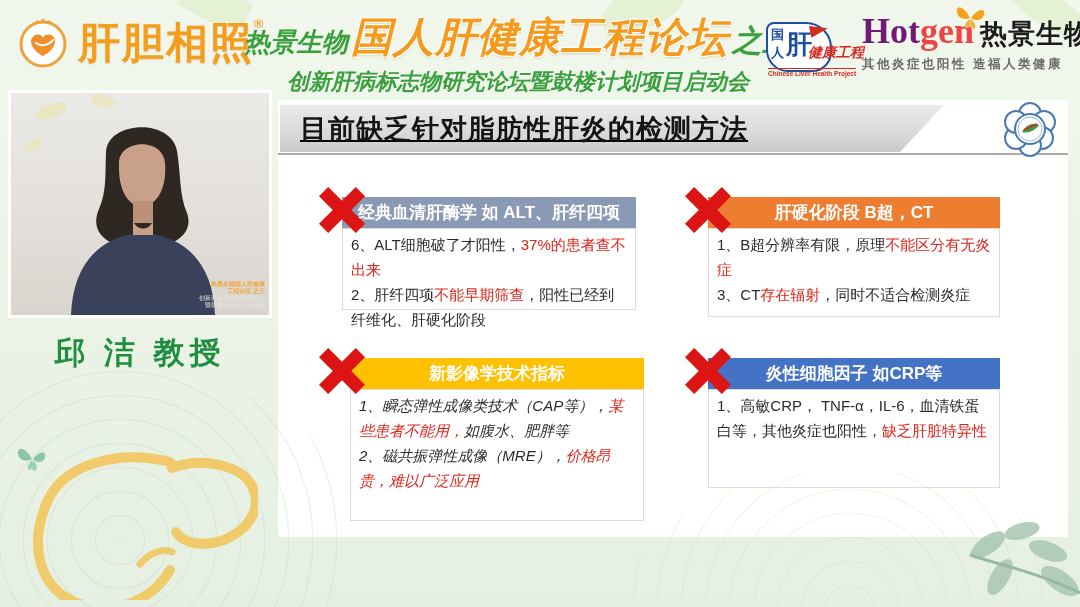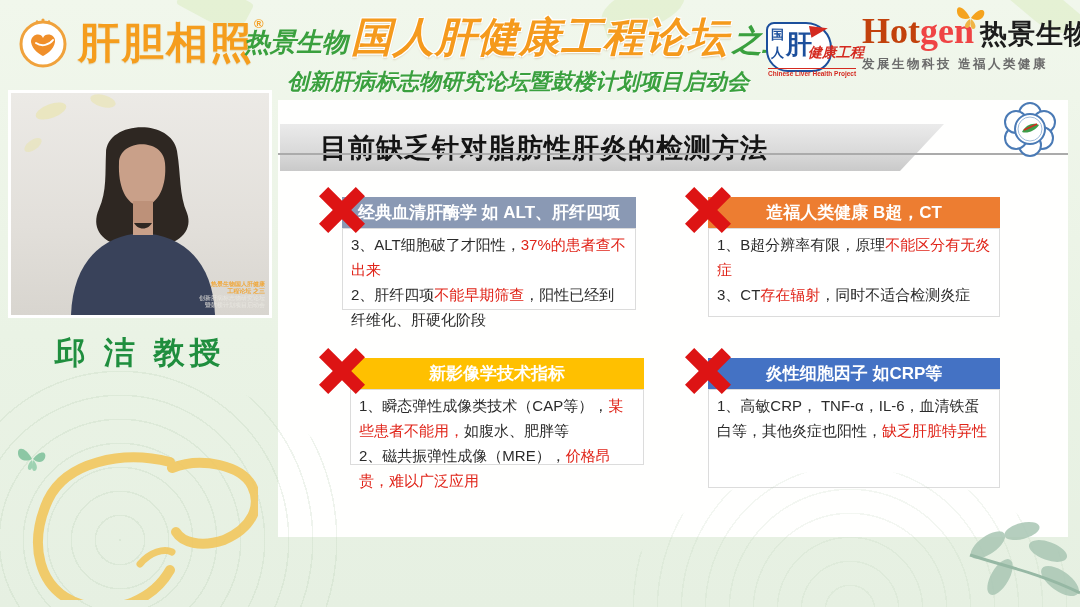--- a/index.html
+++ b/index.html
@@ -32,54 +32,54 @@
     border-radius:8px 26px 20px 22px;}
   .clhp-guoren{position:absolute;left:5px;top:8px;font-size:13px;font-weight:700;color:#1c4f9c;line-height:18px;width:14px;}
   .clhp-gan{position:absolute;left:20px;top:9px;font-size:26px;font-weight:800;color:#1c4f9c;}
   .clhp-jk{position:absolute;left:42px;top:26px;font-size:14px;font-weight:800;font-style:italic;color:#d42a20;white-space:nowrap;}
   .clhp-arrow{position:absolute;left:44px;top:6px;width:0;height:0;border-left:18px solid #d42a20;border-top:6px solid transparent;border-bottom:6px solid transparent;transform:rotate(-12deg);}
   .clhp-en{position:absolute;left:2px;top:50px;font-size:6.5px;font-weight:700;color:#d42a20;white-space:nowrap;border-top:1px solid #d42a20;padding-top:1px;}
   
   .hotgen{position:absolute;left:862px;top:12px;width:210px;}
   .hg-row{display:flex;align-items:baseline;gap:6px;white-space:nowrap;}
   .hg-word{font-family:"Liberation Serif","DejaVu Serif",serif;font-size:36px;font-weight:700;line-height:38px;}
-  .hg-hot{color:#c2410c;margin-top:7px;}
+  .hg-hot{color:#701a75;margin-top:7px;}
   .hg-gen{color:#ef4444;}
   .hg-cn{font-size:27px;font-weight:800;color:#1c1c1c;letter-spacing:1px;}
   .hg-slogan{margin-top:4px;font-size:12.5px;color:#6a6a6a;letter-spacing:2.5px;font-weight:600;white-space:nowrap;}
   .hg-butterfly{position:absolute;left:92px;top:-10px;}
   
   .video{position:absolute;left:8px;top:90px;width:264px;height:228px;background:#fff;padding:3px;box-sizing:border-box;}
   .video-inner{width:100%;height:100%;position:relative;overflow:hidden;background:linear-gradient(180deg,#eceae6 0%,#e2dfda 60%,#d8d5cf 100%);}
   .watermark{position:absolute;right:4px;bottom:6px;text-align:right;line-height:7px;}
   .wm-line{font-size:6px;display:block;white-space:nowrap;}
   .wm-orange{color:#f0a83c;font-weight:700;}
   .wm-light{color:#e8e6e0;}
   .speaker-name{position:absolute;left:8px;top:332px;width:264px;text-align:center;
     font-size:31px;font-weight:800;color:var(--name-green);letter-spacing:5px;white-space:nowrap;}
   
   .slide{position:absolute;left:278px;top:100px;width:790px;height:437px;background:#fffffe;}
-  .banner{position:absolute;left:2px;top:24px;width:664px;height:47px;
+  .banner{position:absolute;left:2px;top:5px;width:664px;height:47px;
     background:linear-gradient(180deg,#ebebeb 0%,#d6d6d6 70%,#c9c9c9 100%);
     clip-path:polygon(0 0,100% 0,calc(100% - 44px) 100%,0 100%);
-    display:flex;align-items:center;padding-left:40px;box-sizing:border-box;}
+    display:flex;align-items:center;padding-left:20px;box-sizing:border-box;text-decoration:underline;}
   .banner-title{font-size:27px;font-weight:800;color:#141414;letter-spacing:1px;white-space:nowrap;}
   .banner-rule{position:absolute;left:0;top:53px;width:100%;height:2px;background:#ababab;}
   .badge{position:absolute;right:8px;top:0;width:60px;height:58px;}
   
   .quad{position:absolute;}
   .q1{left:64px;top:97px;width:294px;}
   .q2{left:430px;top:97px;width:292px;}
   .q3{left:64px;top:258px;width:294px;padding-left:8px;}
   .q4{left:430px;top:258px;width:292px;}
   .box-header{height:31px;line-height:31px;text-align:center;color:#fff;font-size:17px;font-weight:800;white-space:nowrap;}
   .box-body{background:#fff;border:1px solid #dcdcdc;padding:3px 8px 5px 8px;box-sizing:border-box;}
   .q1 .box-body{height:82px;}
   .q2 .box-body{height:89px;}
-  .q3 .box-body{height:76px;}
+  .q3 .box-body{height:132px;font-style:italic;}
   .q4 .box-body{height:99px;}
   .box-line{margin:0;font-size:15px;line-height:25px;color:#2b2b2b;}
   .red{color:var(--red-text);}
   .cross{position:absolute;left:-23px;top:-10px;width:46px;height:46px;}
   
   .rings{position:absolute;border-radius:50%;pointer-events:none;
     background:repeating-radial-gradient(circle at 50% 50%, rgba(176,200,172,.38) 0 1.5px, transparent 1.5px 24px);}
   .rings1{left:-120px;top:370px;width:480px;height:340px;opacity:.55;}
   .rings2{left:620px;top:470px;width:460px;height:280px;opacity:.4;}
 </style>
@@ -125,21 +125,21 @@
     <div class="hg-row">
       <span class="hg-word"><span class="hg-hot">Hot</span><span class="hg-gen">gen</span></span>
       <span class="hg-cn">热景生物</span>
       <svg class="hg-butterfly" width="34" height="30" viewBox="0 0 34 30">
         <path d="M16 16 C10 4 2 2 3 10 C4 17 11 18 16 16 Z" fill="#f5a31d"></path>
         <path d="M17 16 C24 6 32 6 30 13 C28 19 21 19 17 16 Z" fill="#f5a31d"></path>
         <path d="M16 17 C11 20 9 26 13 26 C16 26 17 21 16 17 Z" fill="#f0b445"></path>
         <path d="M17 17 C22 21 23 27 19 27 C16 26 16 21 17 17 Z" fill="#f0b445"></path>
       </svg>
     </div>
-    <div class="hg-slogan">发展生物科技 造福人类健康</div>
+    <div class="hg-slogan">其他炎症也阳性 造福人类健康</div>
   </div>
 </div>
 
 <div class="video">
   <div class="video-inner">
     <svg width="258" height="222" viewBox="0 0 258 222">
       <ellipse cx="40" cy="18" rx="16" ry="7" fill="#e9e39b" opacity=".5" transform="rotate(-20 40 18)"></ellipse>
       <ellipse cx="92" cy="8" rx="13" ry="6" fill="#e9e39b" opacity=".45" transform="rotate(15 92 8)"></ellipse>
       <ellipse cx="22" cy="52" rx="10" ry="5" fill="#e9e39b" opacity=".4" transform="rotate(-35 22 52)"></ellipse>
 
@@ -181,29 +181,29 @@
     <path d="M22 32 C26 24 34 22 39 25 C35 31 27 34 22 32 Z" fill="#3e9d4a"></path>
     <path d="M24 30 L37 24" stroke="#d42a20" stroke-width="1.6" fill="none"></path>
   </svg>
 
   <div class="quad q1">
     <svg class="cross" viewBox="0 0 100 100">
         <path d="M20 0 L50 30 L80 0 L100 20 L70 50 L100 80 L80 100 L50 70 L20 100 L0 80 L30 50 L0 20 Z" fill="#dd1414"></path>
       </svg>
     <div class="box-header" style="background: rgb(138, 153, 180);">经典血清肝酶学 如 ALT、肝纤四项</div>
     <div class="box-body">
-        <p class="box-line"><span>3、ALT细胞破了才阳性，</span><span class="red">37%的患者查不出来</span></p>
+        <p class="box-line"><span>6、ALT细胞破了才阳性，</span><span class="red">37%的患者查不出来</span></p>
         <p class="box-line"><span>2、肝纤四项</span><span class="red">不能早期筛查</span><span>，阳性已经到纤维化、肝硬化阶段</span></p>
       </div>
   </div>
   <div class="quad q2">
     <svg class="cross" viewBox="0 0 100 100">
         <path d="M20 0 L50 30 L80 0 L100 20 L70 50 L100 80 L80 100 L50 70 L20 100 L0 80 L30 50 L0 20 Z" fill="#dd1414"></path>
       </svg>
-    <div class="box-header" style="background: rgb(237, 125, 49);">造福人类健康 B超，CT</div>
+    <div class="box-header" style="background: rgb(237, 125, 49);">肝硬化阶段 B超，CT</div>
     <div class="box-body">
         <p class="box-line"><span>1、B超分辨率有限，原理</span><span class="red">不能区分有无炎症</span></p>
         <p class="box-line"><span>3、CT</span><span class="red">存在辐射</span><span>，同时不适合检测炎症</span></p>
       </div>
   </div>
   <div class="quad q3">
     <svg class="cross" viewBox="0 0 100 100">
         <path d="M20 0 L50 30 L80 0 L100 20 L70 50 L100 80 L80 100 L50 70 L20 100 L0 80 L30 50 L0 20 Z" fill="#dd1414"></path>
       </svg>
     <div class="box-header" style="background: rgb(255, 192, 0);">新影像学技术指标</div>

